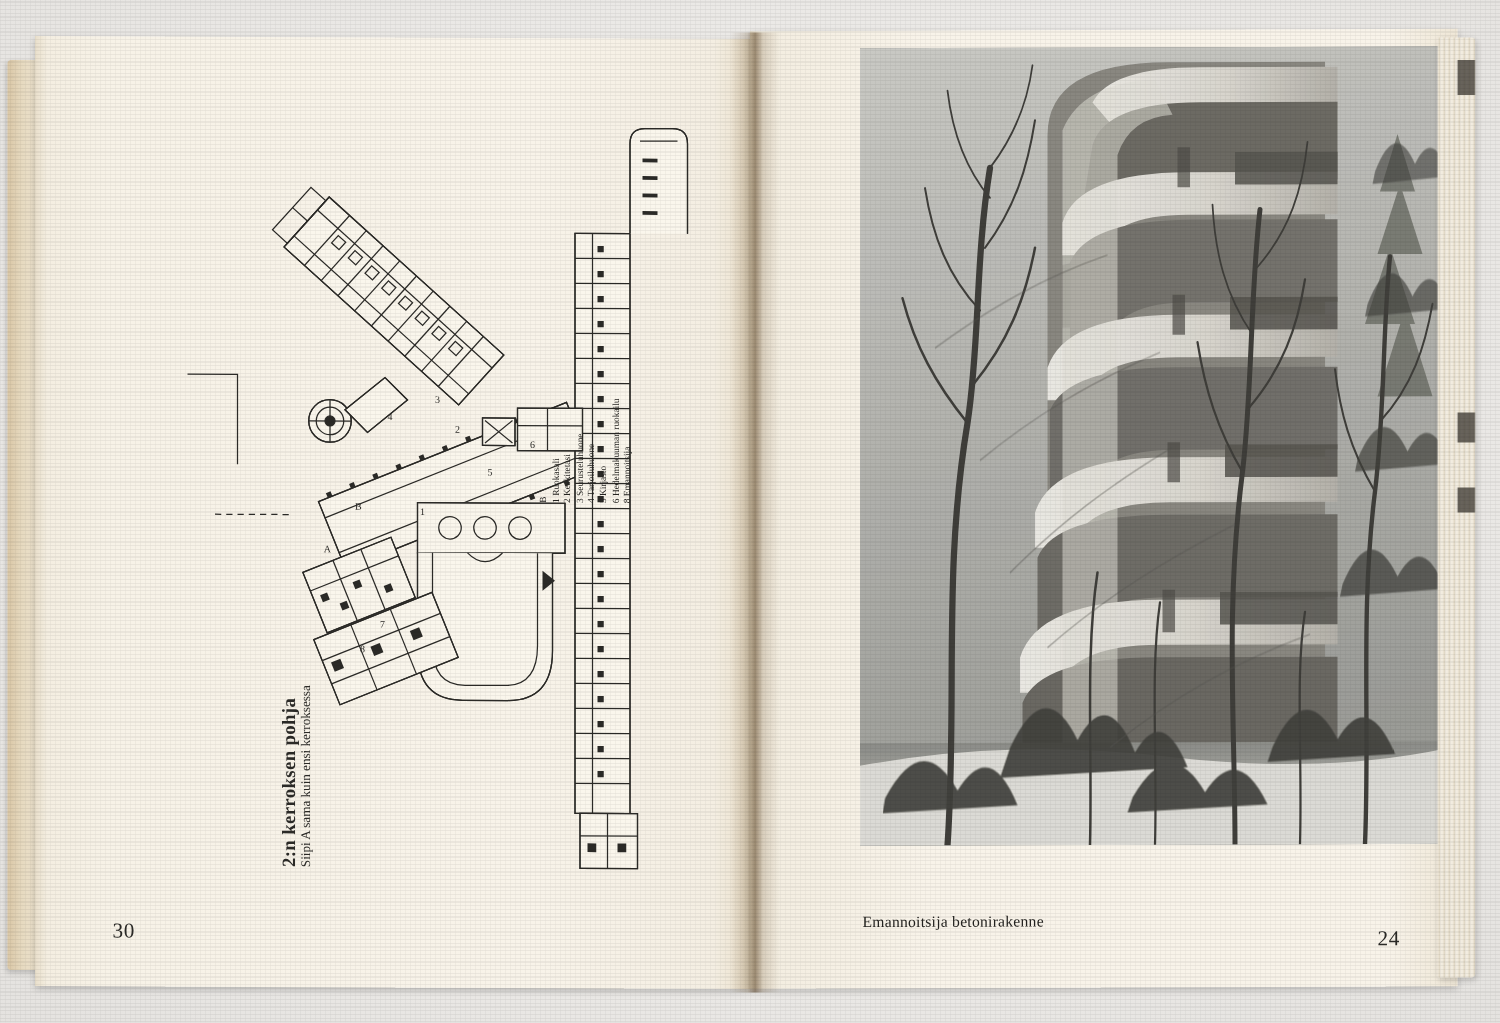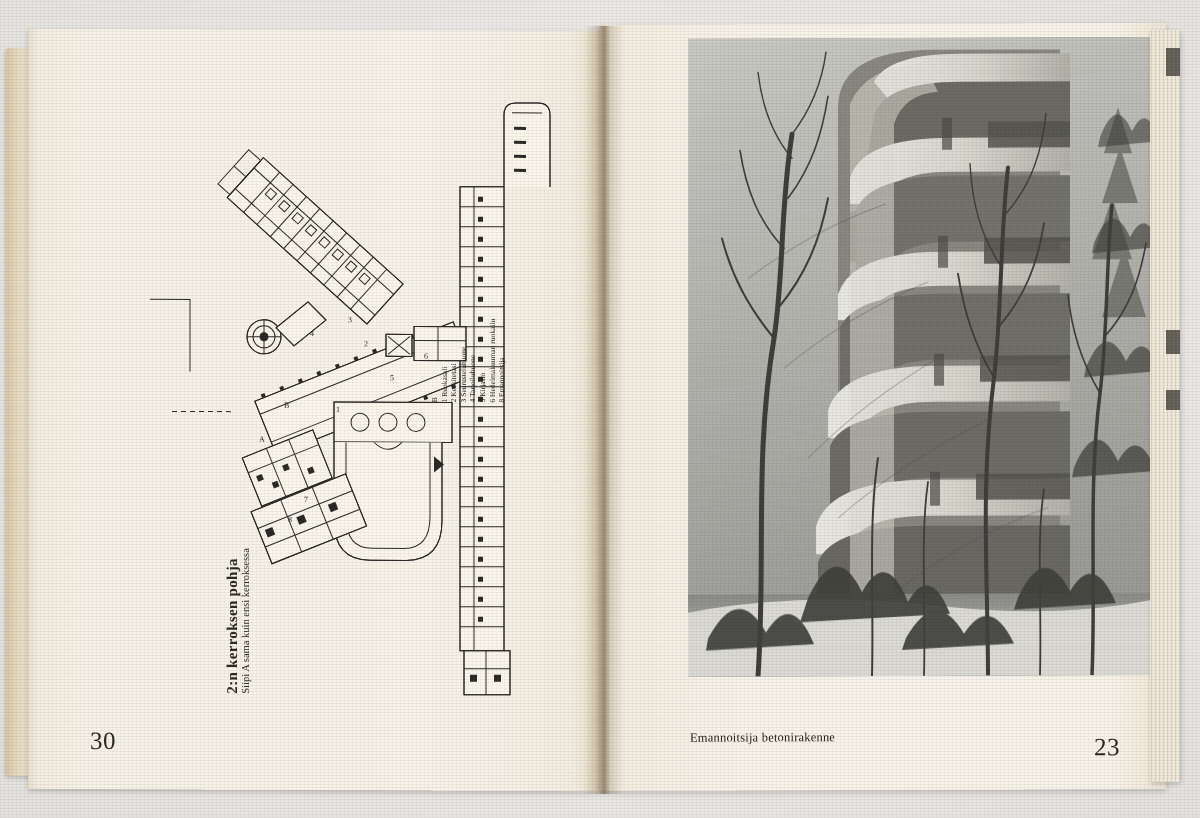--- a/index.html
+++ b/index.html
@@ -171,21 +171,21 @@
     transform: rotate(-90deg) translate(-100%, 0);
     font-size: 7.5px;
     line-height: 1.28;
     color: #262522;
     white-space: nowrap;
   }
   #legend .ln { display: block; }
 
   .folio {
     position: absolute;
-    font-size: 25px;
+    font-size: 17px;
     color: #2a2926;
     letter-spacing: 0.5px;
   }
   #folio-left { left: 62px; bottom: 34px; }
   #folio-right { right: 46px; bottom: 28px; }
 
   
   #photo-frame {
     position: absolute;
     left: 88px;
@@ -585,21 +585,21 @@
               <path d="M60 240 C 104 208, 146 184, 198 166"></path>
             </g>
 
             <rect x="0" y="0" width="468" height="638" fill="#6b6a63" opacity="0.06"></rect>
           </g>
         </svg>
       </div>
 
       <div id="photo-caption">Emannoitsija betonirakenne</div>
 
-      <div class="folio" id="folio-right">23</div>
+      <div class="folio" id="folio-right">24</div>
     </div>
 
     <div id="gutter"></div>
 
     <div id="right-edge-block">
       <div class="edge-dark" style="top:18px;height:28px;"></div>
       <div class="edge-dark" style="top:300px;height:24px;"></div>
       <div class="edge-dark" style="top:360px;height:20px;"></div>
     </div>
   </div>

